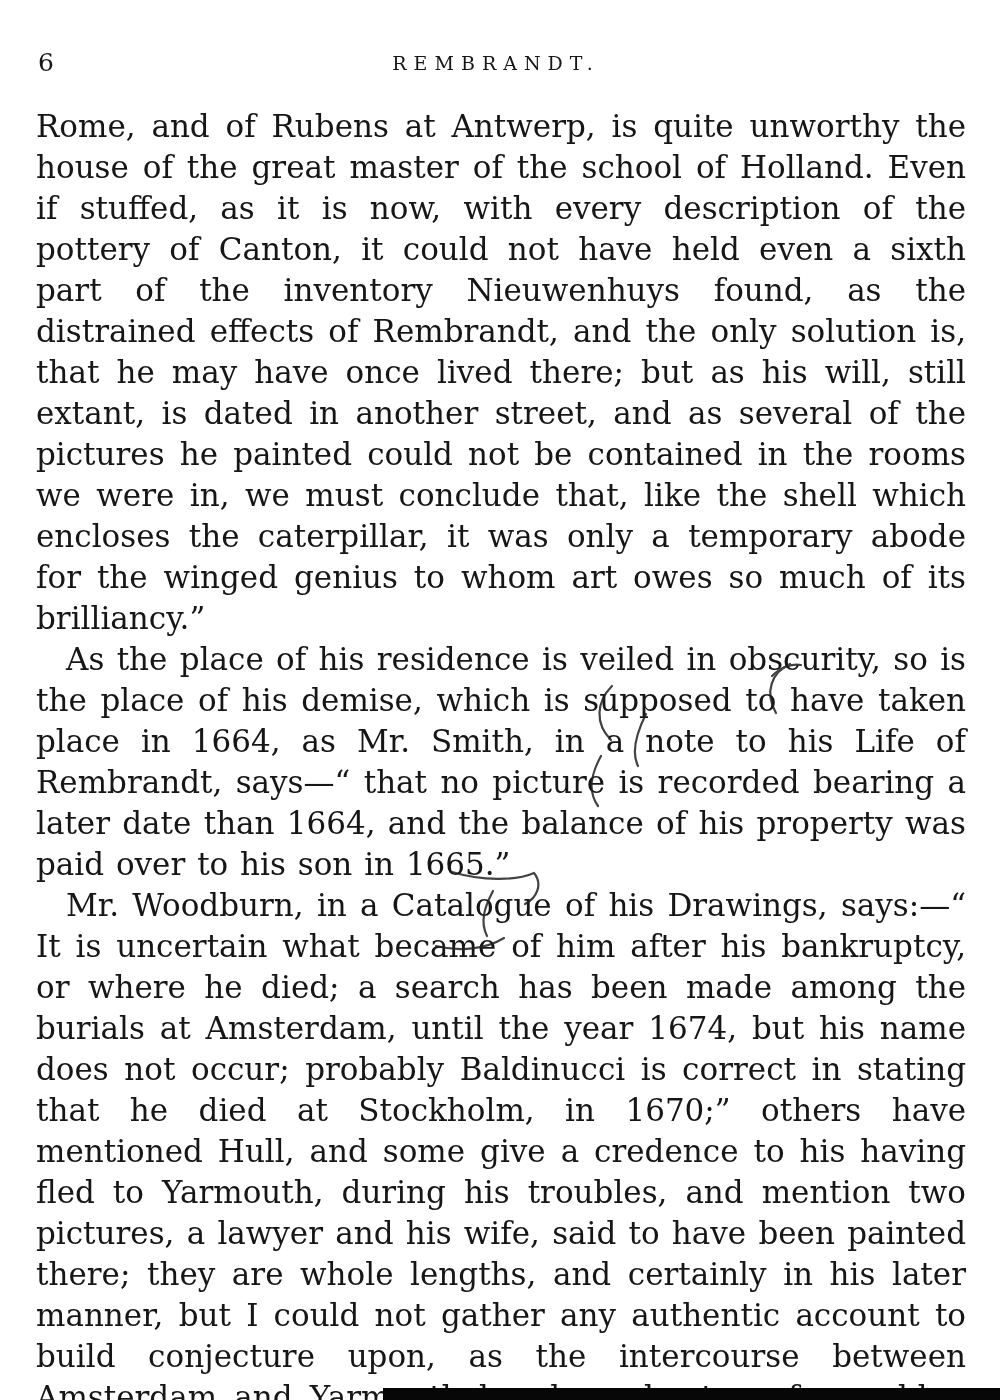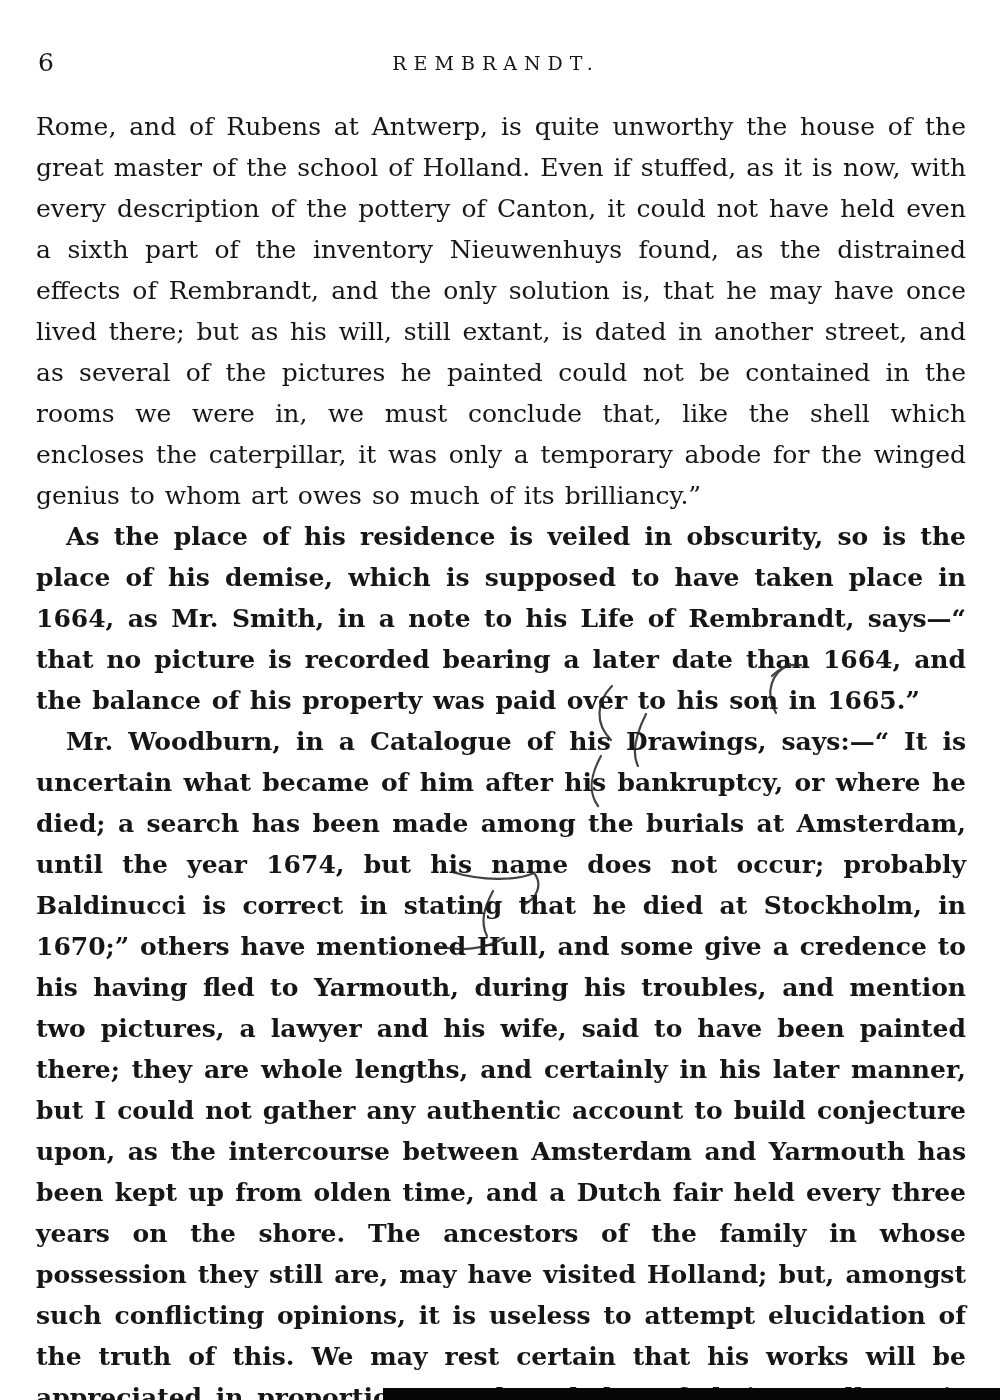--- a/index.html
+++ b/index.html
@@ -31,26 +31,26 @@
     position: absolute;
     left: 0;
     right: 10px;
     top: 6px;
     text-align: center;
     font-size: 19px;
     letter-spacing: 7px;
   }
   .body-text { max-width: 932px; }
   .body-par {
-    font-size: 25px;
+    font-size: 31px;
     line-height: 41px;
     text-align: justify;
     word-spacing: 2px;
   }
-  .body-par.indent { text-indent: 30px; font-weight: bold; }
+  .body-par.indent { text-indent: 30px; }
   .pen-marks {
     position: absolute;
     left: 0;
     top: 0;
     width: 1000px;
     height: 1400px;
     pointer-events: none;
   }
   .scan-bar {
     position: absolute;

